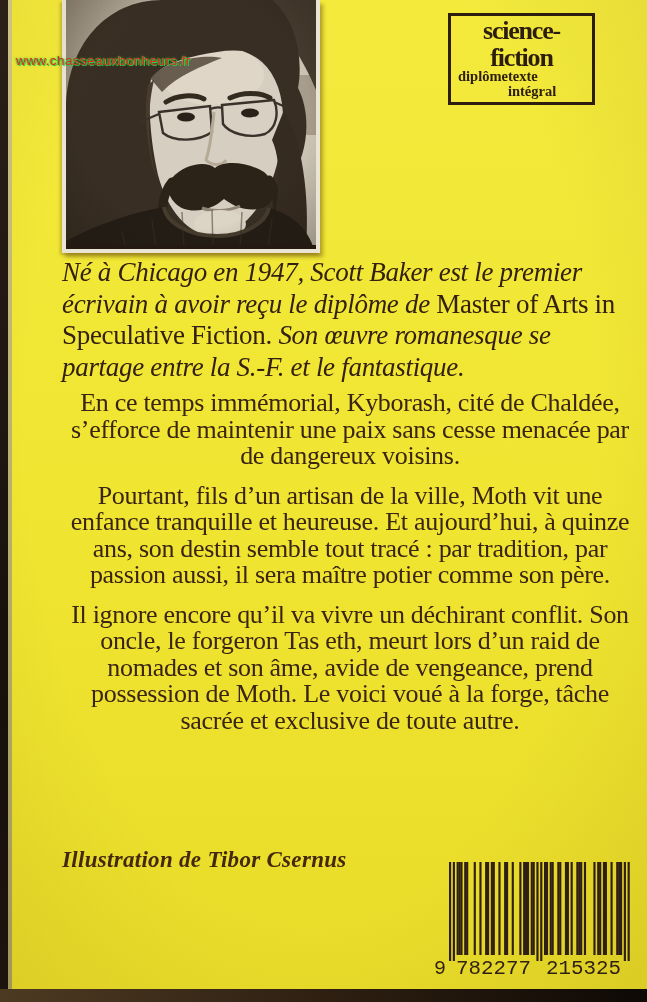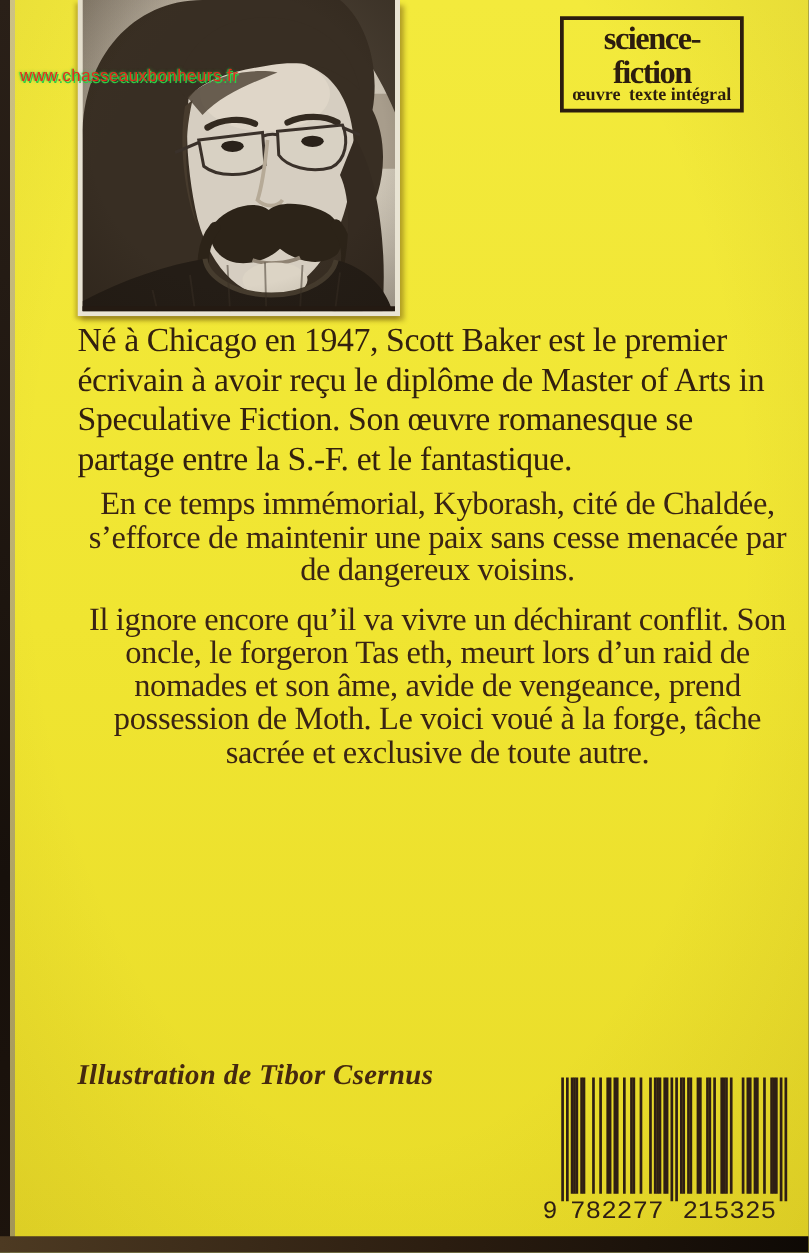--- a/index.html
+++ b/index.html
@@ -28,21 +28,21 @@
     color:#e8281e;
     text-shadow:1px 1px 0 #2ecb46, -1px 0 1px rgba(46,203,70,.8), 0 0 3px rgba(46,203,70,.6);}
 
   .badge{position:absolute;left:448px;top:13px;width:147px;box-sizing:border-box;
     border:3px solid #2c1d0e;padding:1px 7px 3px;color:#2c1d0e;z-index:4;}
   .badge-title{font-weight:bold;font-size:26px;line-height:27px;letter-spacing:-1.2px;text-align:center;}
   .badge-row{display:flex;justify-content:space-between;font-weight:bold;font-size:14.5px;line-height:15px;margin-top:-2px;}
 
   .bio{position:absolute;left:62px;top:257px;width:560px;
     font-size:27px;line-height:31.5px;letter-spacing:-0.3px;color:#33200f;z-index:4;}
-  .bio .it{}
+  .bio .it{font-style:italic;}
   .bio .rm{font-style:normal;}
 
   .synopsis{position:absolute;left:62px;top:390px;width:576px;color:#3a2414;z-index:4;text-align:center;}
   .synopsis p{margin:0 0 13px 0;font-size:26px;line-height:26.5px;letter-spacing:-0.3px;}
 
   .credit{position:absolute;left:62px;top:847px;z-index:4;
     font-style:italic;font-weight:bold;font-size:23px;letter-spacing:.3px;color:#45290f;}
 
   .barcode{position:absolute;left:433px;top:857px;width:205px;height:118px;z-index:4;}
   .bc-digits text{font-family:"Liberation Mono","DejaVu Sans Mono",monospace;font-size:20px;}
@@ -108,31 +108,32 @@
       </g>
       <rect x="4" y="245" width="250" height="4" fill="#241a12"></rect>
     </svg>
   </div>
 
   <div class="watermark">www.chasseauxbonheurs.fr</div>
 
   <div class="badge">
     <div class="badge-title">science-fiction</div>
     <div class="badge-row">
-      <span>œuvre</span>
+      <span>diplôme</span>
       <span>texte intégral</span>
     </div>
   </div>
 
   <div class="bio">
     <span class="it">Né à Chicago en 1947, Scott Baker est le premier écrivain à avoir reçu le diplôme de </span><span class="rm">Master of Arts in Speculative Fiction. </span><span class="it">Son œuvre romanesque se partage entre la S.-F. et le fantastique.</span>
   </div>
 
   <div class="synopsis">
     <p>En ce temps immémorial, Kyborash, cité de Chaldée, s’efforce de maintenir une paix sans cesse menacée par de dangereux voisins.</p>
+    <p>Pourtant, fils d’un artisan de la ville, Moth vit une enfance tranquille et heureuse. Et aujourd’hui, à quinze ans, son destin semble tout tracé : par tradition, par passion aussi, il sera maître potier comme son père.</p>
     <p>Il ignore encore qu’il va vivre un déchirant conflit. Son oncle, le forgeron Tas eth, meurt lors d’un raid de nomades et son âme, avide de vengeance, prend possession de Moth. Le voici voué à la forge, tâche sacrée et exclusive de toute autre.</p>
   </div>
 
   <div class="credit">Illustration de Tibor Csernus</div>
 
   <div class="barcode">
     <svg viewBox="0 0 205 118" width="205" height="118" xmlns="http://www.w3.org/2000/svg">
       <g id="barcode-bars" fill="#2f1f14">
           <rect x="16.00" y="5" width="2.15" height="99"></rect>
           <rect x="19.80" y="5" width="2.15" height="99"></rect>

